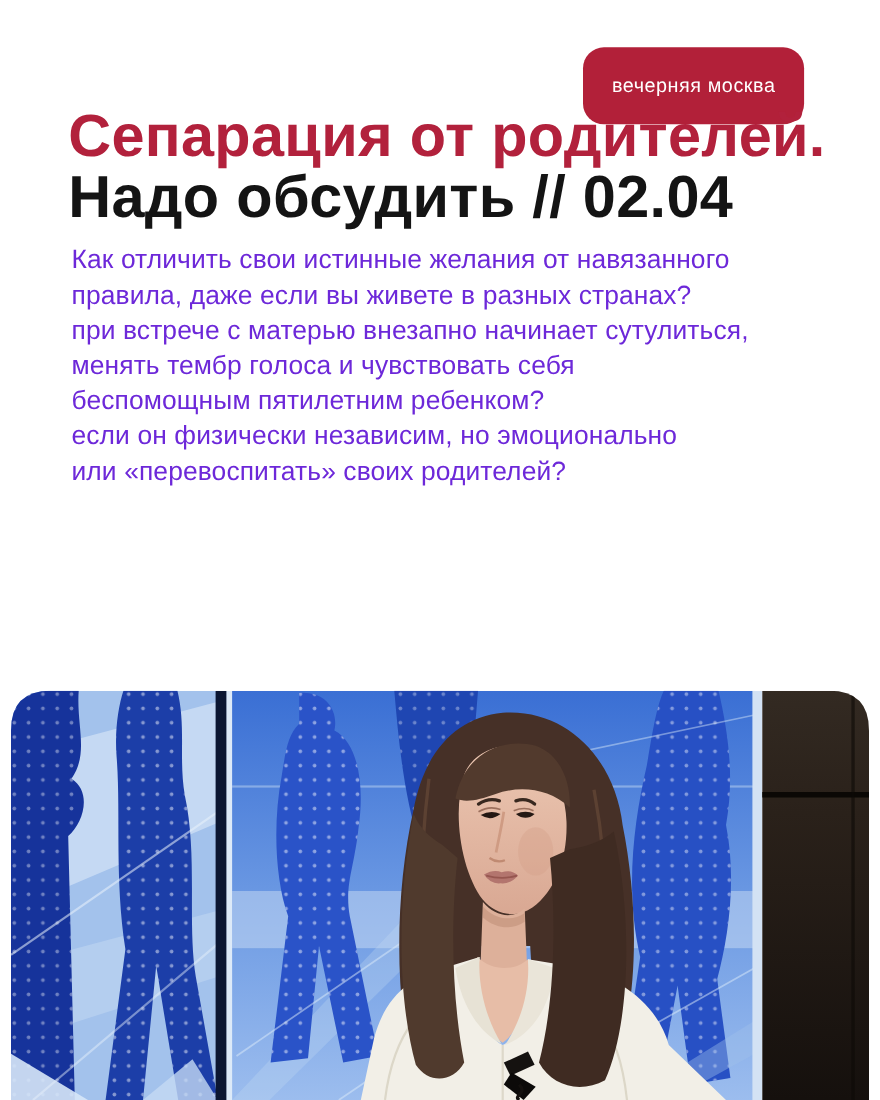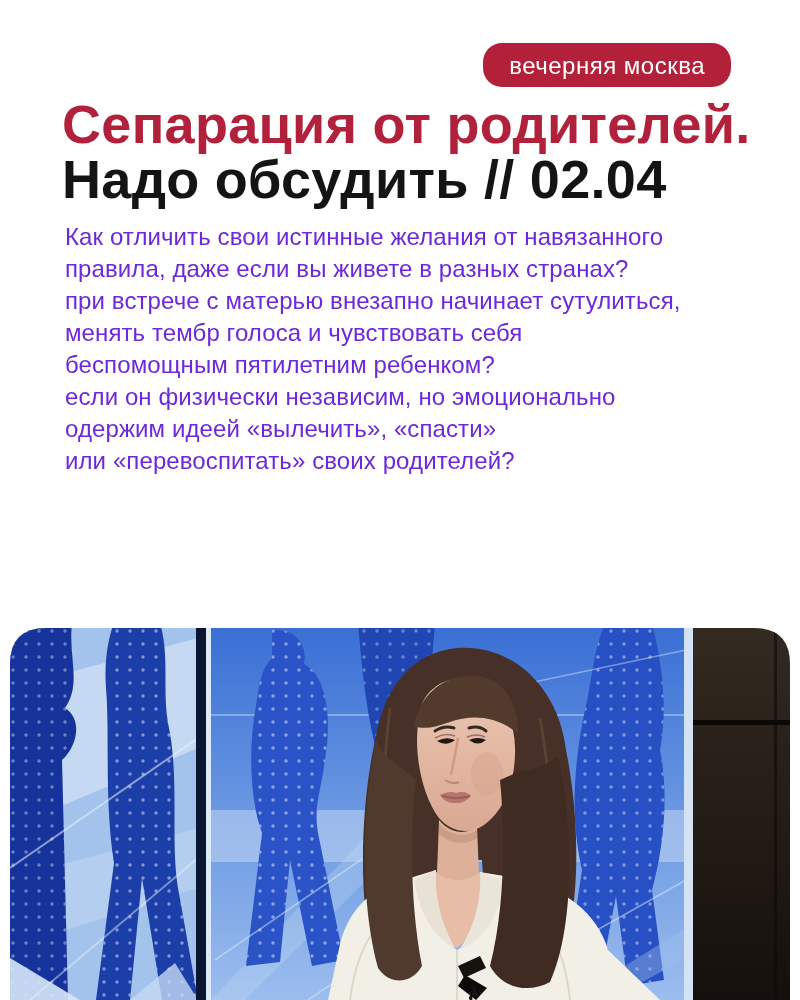--- a/index.html
+++ b/index.html
@@ -2,22 +2,22 @@
 <html><head>
 <meta charset="utf-8">
 <style>
   html,body { margin:0; padding:0; background:#ffffff; }
   .card {
     position:relative; width:800px; height:1000px; background:#ffffff;
     overflow:hidden; font-family:"Liberation Sans", sans-serif;
   }
   .badge {
     position:absolute; top:43px; right:69px; height:38px; line-height:39px;
-    padding:3px 26px; background:#b22039; color:#ffffff; border-radius:19px;
-    font-size:24px; font-weight:500; letter-spacing:0.5px; white-space:nowrap;
+    padding:16px 26px; background:#b22039; color:#ffffff; border-radius:19px;
+    font-size:18px; font-weight:500; letter-spacing:0.5px; white-space:nowrap;
   }
   .title {
     position:absolute; left:62px; top:97px; margin:0;
     font-size:54px; font-weight:bold; line-height:55px; letter-spacing:0.3px;
     white-space:nowrap;
   }
   .title .t1 { color:#b2213c; }
   .title .t2 { color:#141414;margin-top:23px; }
   .body-text {
     position:absolute; left:65px; top:221px;
@@ -38,21 +38,20 @@
 
   <h1 class="title"><span class="t1">Сепарация от родителей.</span><br><span class="t2">Надо обсудить // 02.04</span></h1>
 
   <div class="body-text">
     <div class="bl">Как отличить свои истинные желания от навязанного</div>
     <div class="bl">правила, даже если вы живете в разных странах?</div>
     <div class="bl">при встрече с матерью внезапно начинает сутулиться,</div>
     <div class="bl">менять тембр голоса и чувствовать себя</div>
     <div class="bl">беспомощным пятилетним ребенком?</div>
     <div class="bl">если он физически независим, но эмоционально</div>
-    <div class="bl">одержим идеей «вылечить», «спасти»</div>
     <div class="bl">или «перевоспитать» своих родителей?</div>
   </div>
 
   <div class="photo">
     <svg width="780" height="372" viewBox="0 0 780 372" xmlns="http://www.w3.org/2000/svg">
       <defs>
         <clipPath id="ph">
             <path d="M0,36 Q0,0 36,0 H744 Q780,0 780,36 V372 H0 Z"></path>
           </clipPath>
         <pattern id="dots" width="13" height="13" patternUnits="userSpaceOnUse">

